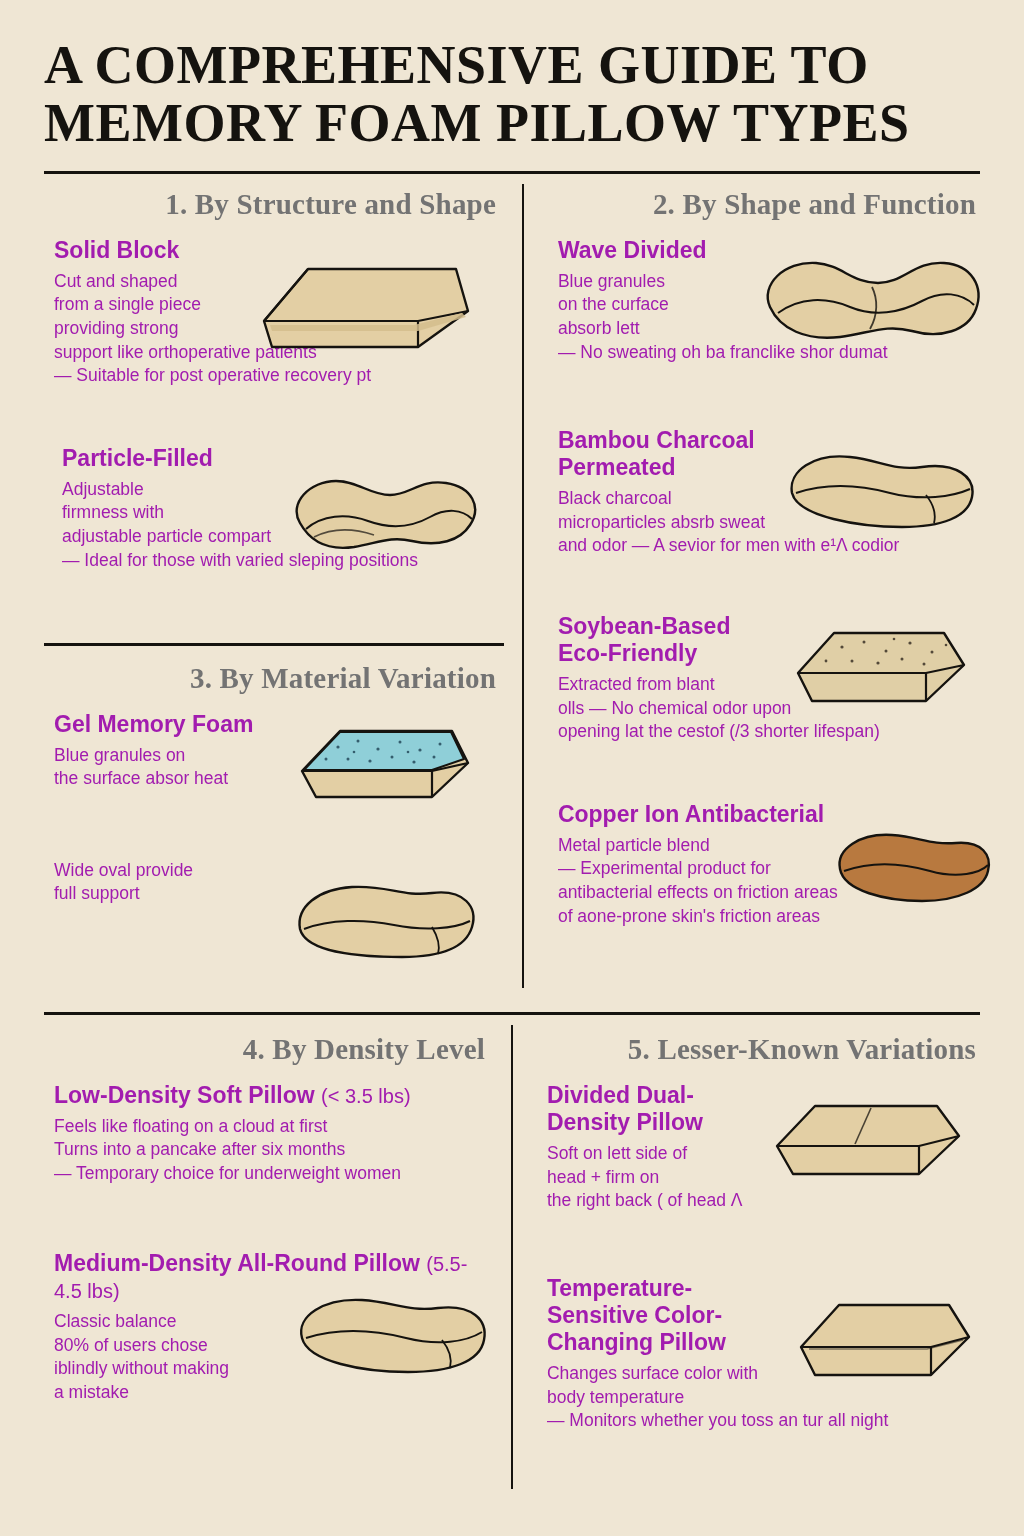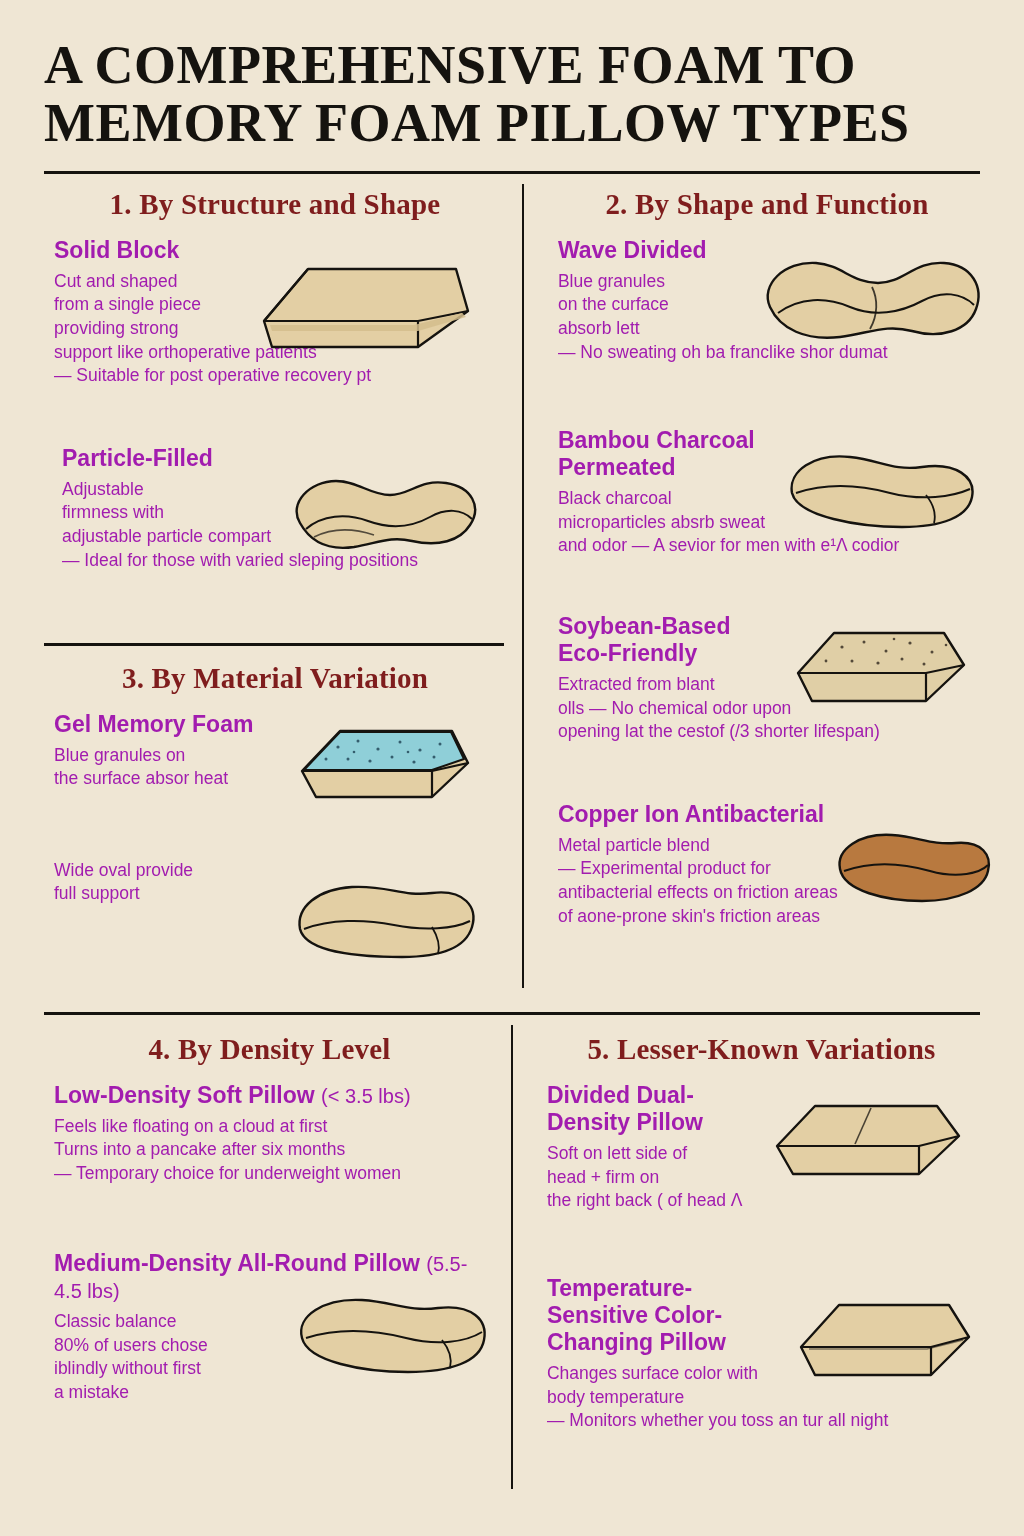--- a/index.html
+++ b/index.html
@@ -56,23 +56,23 @@
     width: 2px;
     background: #15130f;
     margin: 10px 8px 6px 8px;
     align-self: stretch;
   }
 
   .sec-title {
     font-family: "Liberation Serif", serif;
     font-weight: bold;
     font-size: 29px;
-    text-align: center;
+    text-align: right;
     margin: 4px 0 16px 0;
-    color: #7f1d1d;
+    color: #737373;
     letter-spacing: 0.2px;
   }
 
   .item { position: relative; margin-bottom: 18px; }
   .item h3 {
     font-family: "Liberation Sans", sans-serif;
     font-weight: bold;
     font-size: 23px;
     line-height: 1.18;
     margin: 0 0 6px 0;
@@ -105,21 +105,21 @@
     background: #15130f;
     margin: 2px 0 0 0;
   }
 </style>
 </head>
 <body>
 
 <div class="poster">
 
   <div class="title">
-    <span class="line">A COMPREHENSIVE FOAM TO</span>
+    <span class="line">A COMPREHENSIVE GUIDE TO</span>
     <span class="line">MEMORY FOAM PILLOW TYPES</span>
   </div>
   <div class="rule"></div>
 
   <div class="band" style="height:820px;">
 
     <div class="col left" style="padding-top:10px;">
 
       <div>
         <div class="sec-title">1. By Structure and Shape</div>
@@ -321,21 +321,21 @@
       </div>
 
       <div class="item" style="height:200px;">
         <h3>
           <span>Medium-Density All-Round Pillow</span>
           <span class="qual">(5.5-4.5 lbs)</span>
         </h3>
         <p class="narrow-55">
           <span class="ln">Classic balance</span>
           <span class="ln">80% of users chose</span>
-          <span class="ln">iblindly without first</span>
+          <span class="ln">iblindly without making</span>
           <span class="ln">a mistake</span>
         </p>
         <div class="ill" style="left:232px; top:24px;">
           <svg width="210" height="120" viewBox="0 0 210 120">
             <path d="M16,64 C10,42 38,24 76,26 C108,28 122,38 152,34 C186,30 202,46 198,66 C194,88 164,98 122,98 C78,98 22,88 16,64 Z" fill="#e3cfa4" stroke="#15130f" stroke-width="2.4" stroke-linejoin="round"></path>
             <path d="M20,64 C52,54 88,56 120,64 C152,72 180,68 196,58" fill="none" stroke="#15130f" stroke-width="2"></path>
             <path d="M156,66 C164,76 166,86 164,94" fill="none" stroke="#15130f" stroke-width="1.8"></path>
           </svg>
         </div>
       </div>

